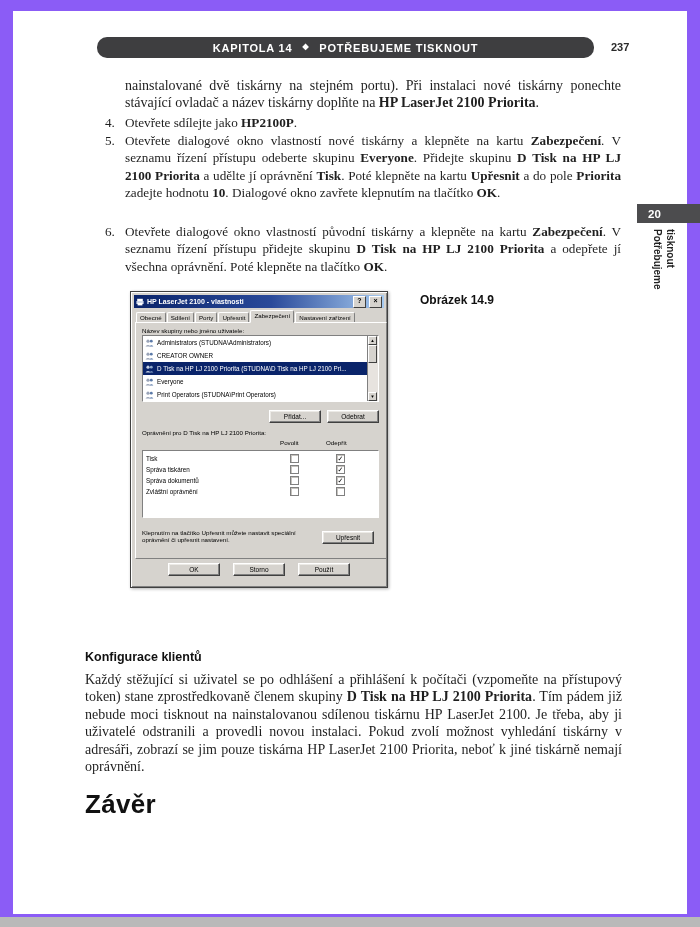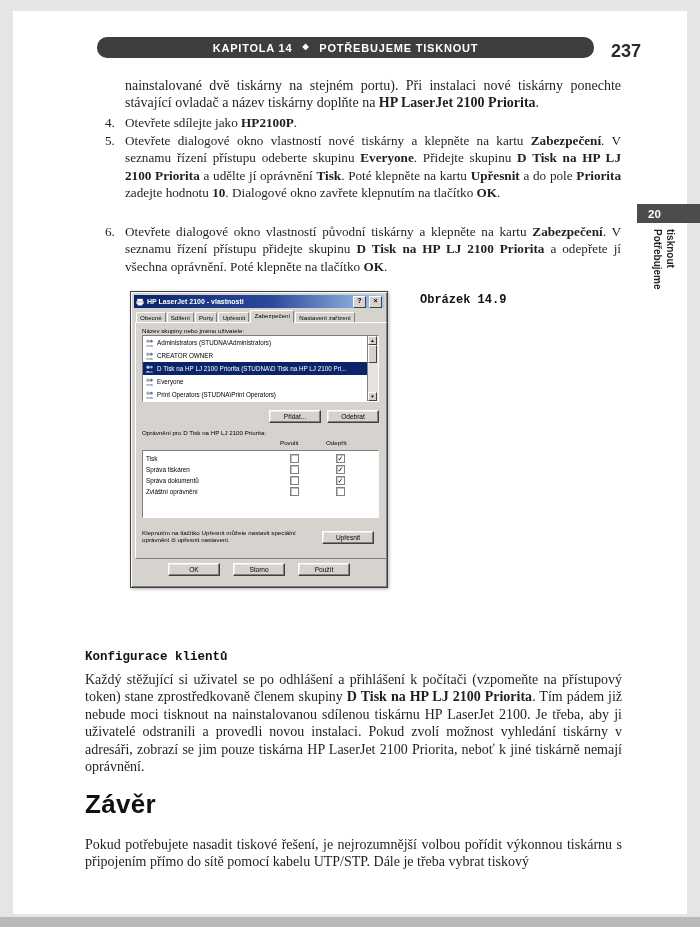--- a/index.html
+++ b/index.html
@@ -1,45 +1,45 @@
 <!DOCTYPE html>
 <html><head>
 <meta charset="utf-8">
 <style>
   html,body{margin:0;padding:0;background:#9c9c9c;}
-  .stage{position:relative;width:700px;height:927px;background:#e5e5e5;overflow:hidden;
+  .stage{position:relative;width:700px;height:927px;background:#8b5cf6;overflow:hidden;
          font-family:"Liberation Serif",serif;color:#1f1f1f;}
   .page{position:absolute;left:13px;top:11px;width:674px;height:903px;background:#ffffff;}
   .bottom-strip{position:absolute;left:0;bottom:0;width:700px;height:10px;background:#b9b9b9;}
 
   
   .chapter-bar{position:absolute;left:97px;top:37px;width:497px;height:21px;background:#3e3e40;
       border-radius:10px;display:flex;align-items:center;justify-content:center;gap:10px;
       font-family:"Liberation Sans",sans-serif;color:#fff;font-weight:bold;font-size:11px;letter-spacing:0.8px;}
   .chapter-bar .diamond{font-size:8px;position:relative;top:-1px;}
   .page-number{position:absolute;left:611px;top:41px;font-family:"Liberation Sans",sans-serif;
-      font-weight:bold;font-size:18px;color:#2b2b2b;}
+      font-weight:bold;font-size:11px;color:#2b2b2b;}
 
   
   .side-tab{position:absolute;left:637px;top:204px;width:63px;height:19px;background:#4c4c4e;color:#fff;
       font-family:"Liberation Sans",sans-serif;font-weight:bold;font-size:11.5px;display:flex;
       align-items:center;padding-left:11px;box-sizing:border-box;}
   .side-label{position:absolute;left:651px;top:229px;height:102px;writing-mode:vertical-lr;text-orientation:mixed;
       font-family:"Liberation Sans",sans-serif;font-weight:bold;font-size:10px;line-height:13px;color:#222;}
 
   
   .serif-para{position:absolute;font-size:14px;line-height:17.4px;text-align:justify;color:#1f1f1f;}
   .list-item{position:absolute;left:125px;width:496px;font-size:13.2px;line-height:17.4px;text-align:justify;color:#1f1f1f;}
   .list-num{position:absolute;left:-20px;top:0;}
-  .sub-heading{position:absolute;font-family:Liberation Mono, monospace;font-weight:bold;font-size:12.5px;color:#111;}
+  .sub-heading{position:absolute;font-family:Liberation Sans, sans-serif;font-weight:bold;font-size:12.5px;color:#111;}
   .big-heading{position:absolute;font-family:"Liberation Sans",sans-serif;font-weight:bold;font-size:26px;color:#111;letter-spacing:0.3px;}
 
   
   .figure-caption{position:absolute;left:420px;top:293px;width:168px;font-family:"Liberation Sans",sans-serif;}
-  .fig-label{font-weight:bold;font-size:12px;color:#111;margin-bottom:3px;font-family:Liberation Mono, monospace;}
+  .fig-label{font-weight:bold;font-size:12px;color:#111;margin-bottom:3px;}
   .fig-text{font-size:11.3px;line-height:15px;color:#1d1d1d;}
 
   
   .dlg{position:absolute;left:130px;top:291px;width:258px;height:297px;background:#d6d3ce;
       font-family:"Liberation Sans",sans-serif;font-size:6.5px;color:#000;box-sizing:border-box;
       border:1px solid #404040;box-shadow:inset 1px 1px 0 #fff, inset -1px -1px 0 #808080, 1px 1px 3px rgba(0,0,0,0.3);}
   .dlg-title{position:absolute;left:3px;top:3px;right:3px;height:13px;
       background:linear-gradient(90deg,#0a246a 0%,#2a4a9a 55%,#a6caf0 100%);
       color:#fff;display:flex;align-items:center;padding:0 2px;gap:3px;box-sizing:border-box;}
   .dlg-title-text{flex:1;font-weight:bold;font-size:7px;white-space:nowrap;overflow:hidden;}
@@ -237,14 +237,13 @@
     <div class="fig-label">Obrázek 14.9</div>
   </div>
 
 
   <div class="sub-heading" style="left:85px;top:650px;">Konfigurace klientů</div>
 
   <div class="serif-para" style="left:85px;top:671px;width:537px;"><span>Každý stěžující si uživatel se po odhlášení a přihlášení k počítači (vzpomeňte na přístupový token) stane zprostředkovaně členem skupiny </span><span style="font-weight: bold;">D Tisk na HP LJ 2100 Priorita</span><span>. Tím pádem již nebude moci tisknout na nainstalovanou sdílenou tiskárnu HP LaserJet 2100. Je třeba, aby ji uživatelé odstranili a provedli novou instalaci. Pokud zvolí možnost vyhledání tiskárny v adresáři, zobrazí se jim pouze tiskárna HP LaserJet 2100 Priorita, neboť k jiné tiskárně nemají oprávnění.</span></div>
 
   <div class="big-heading" style="left:85px;top:789px;">Závěr</div>
 
-  <div class="serif-para" style="left:85px;top:836px;width:537px;">Pokud potřebujete nasadit tiskové řešení, je nejrozumnější volbou pořídit výkonnou tiskárnu s připojením přímo do sítě pomocí kabelu UTP/STP. Dále je třeba vybrat tiskový</div>
 </div>
 
 </body></html>

